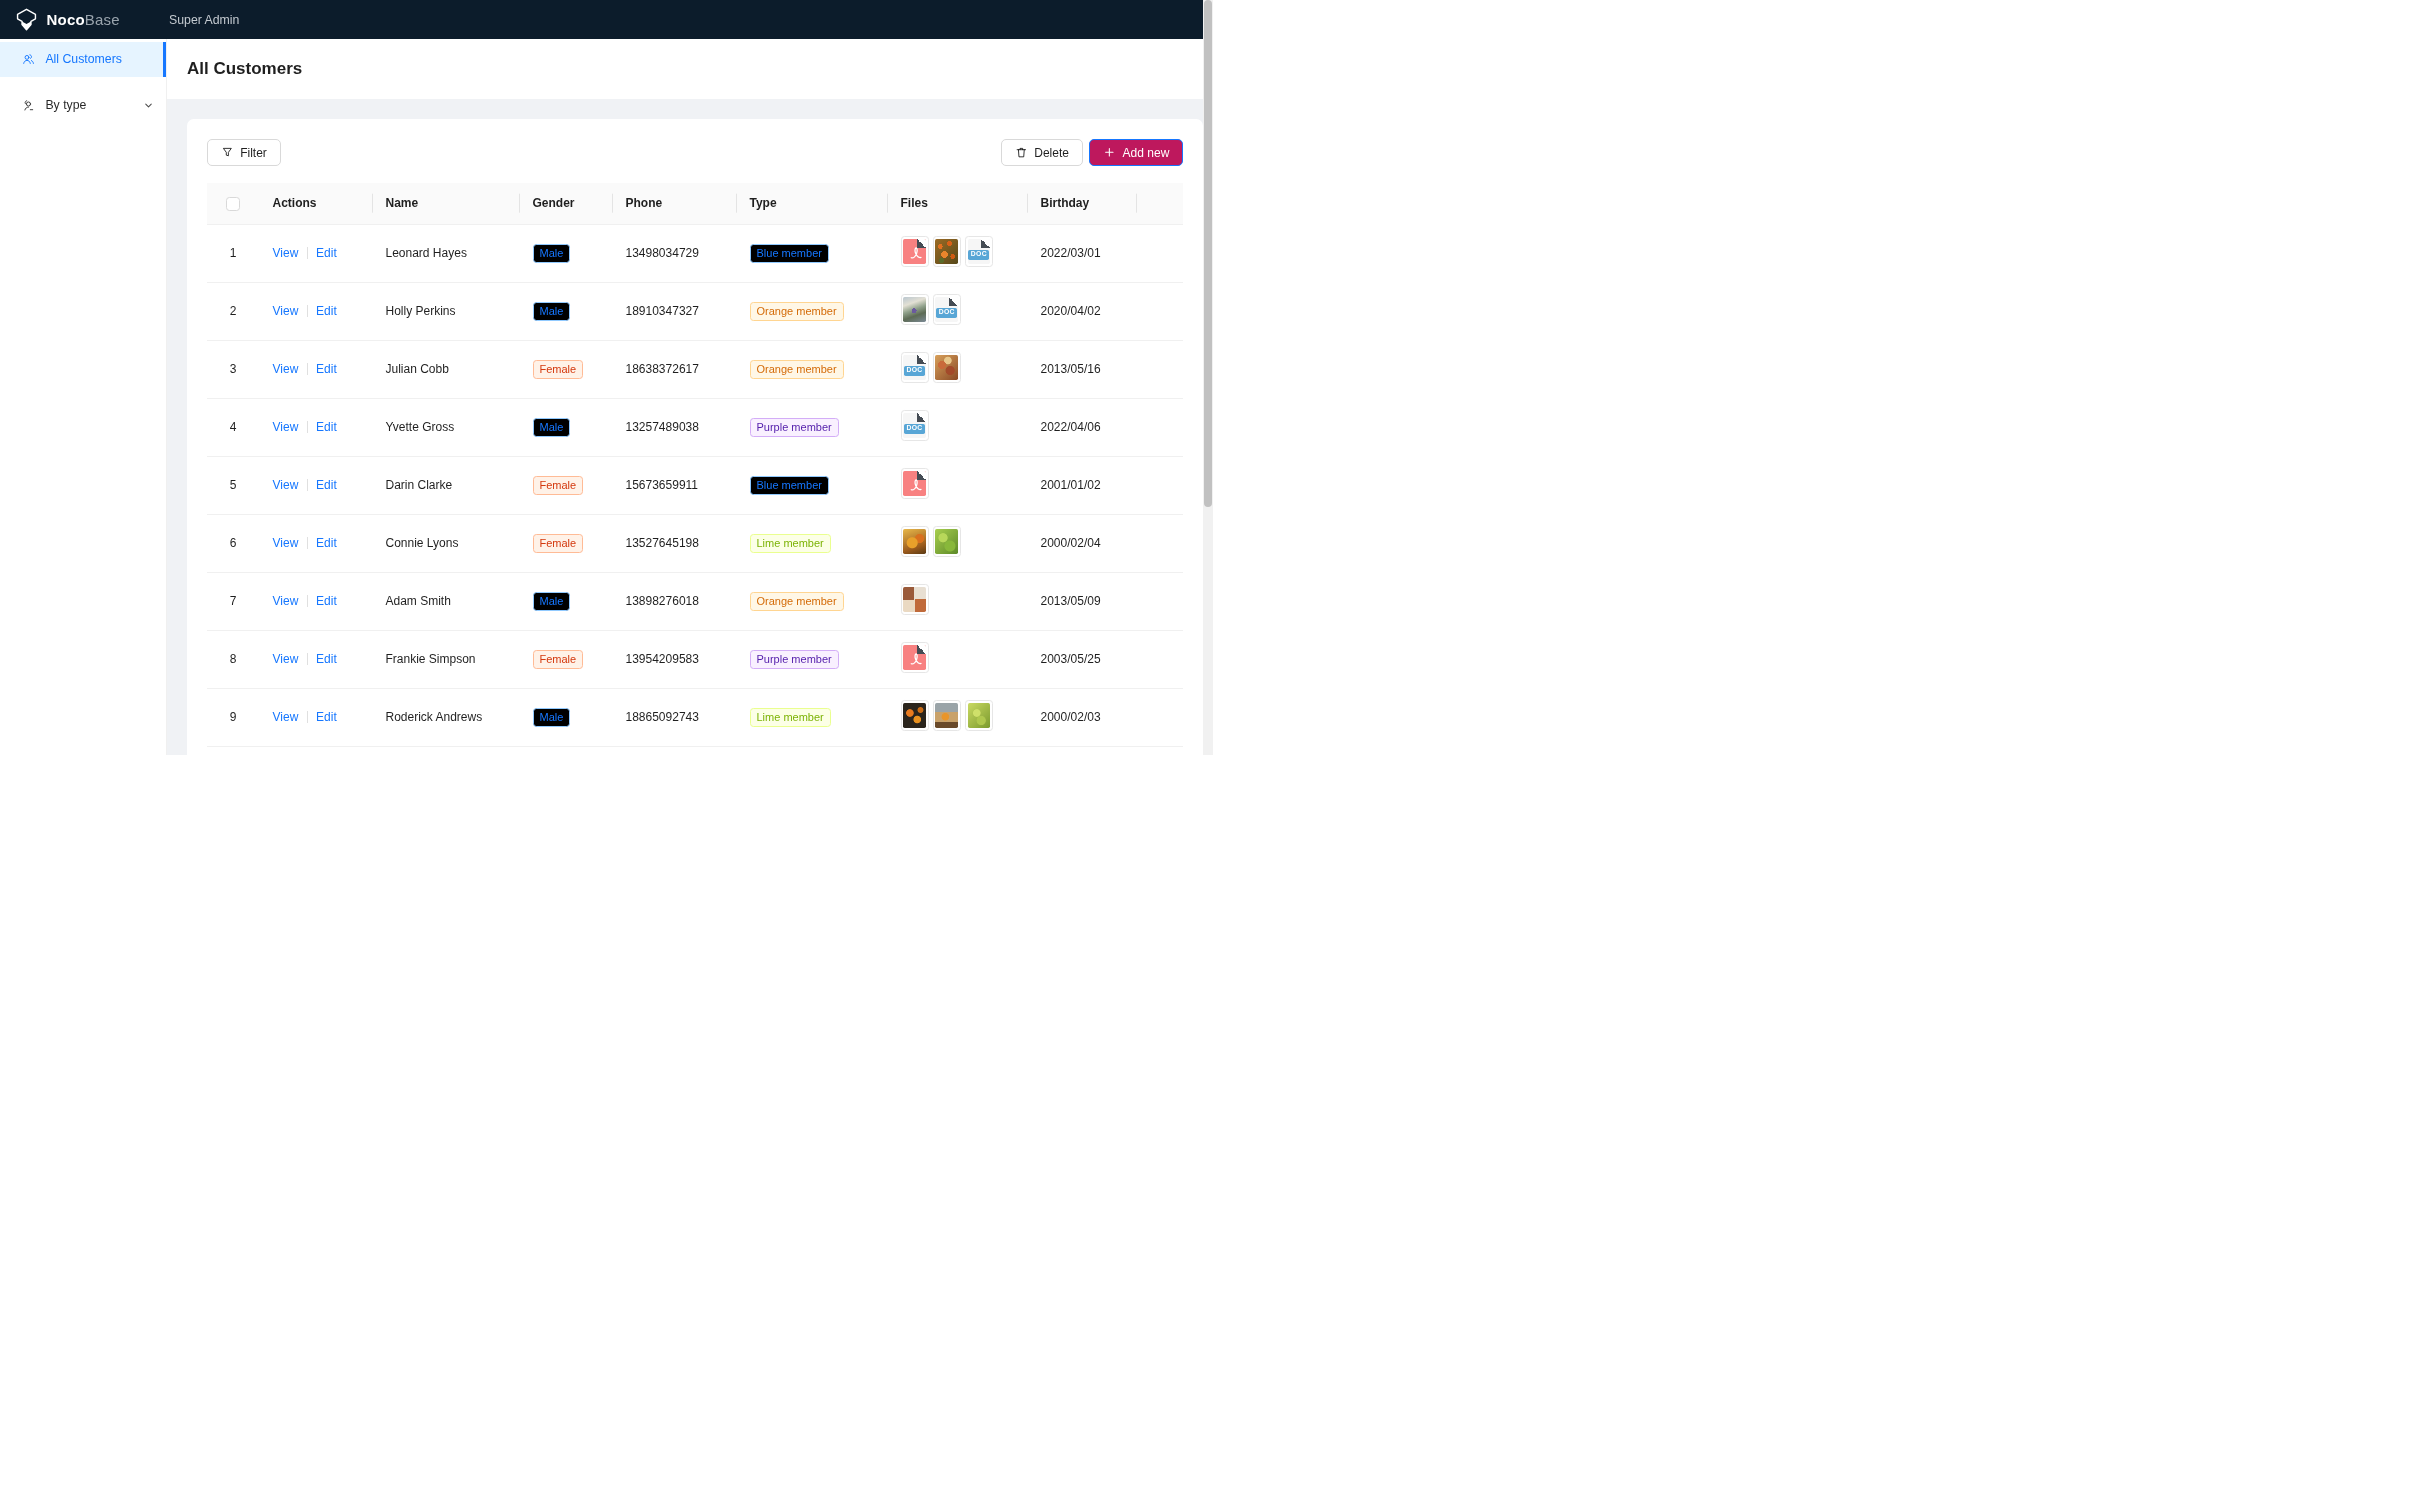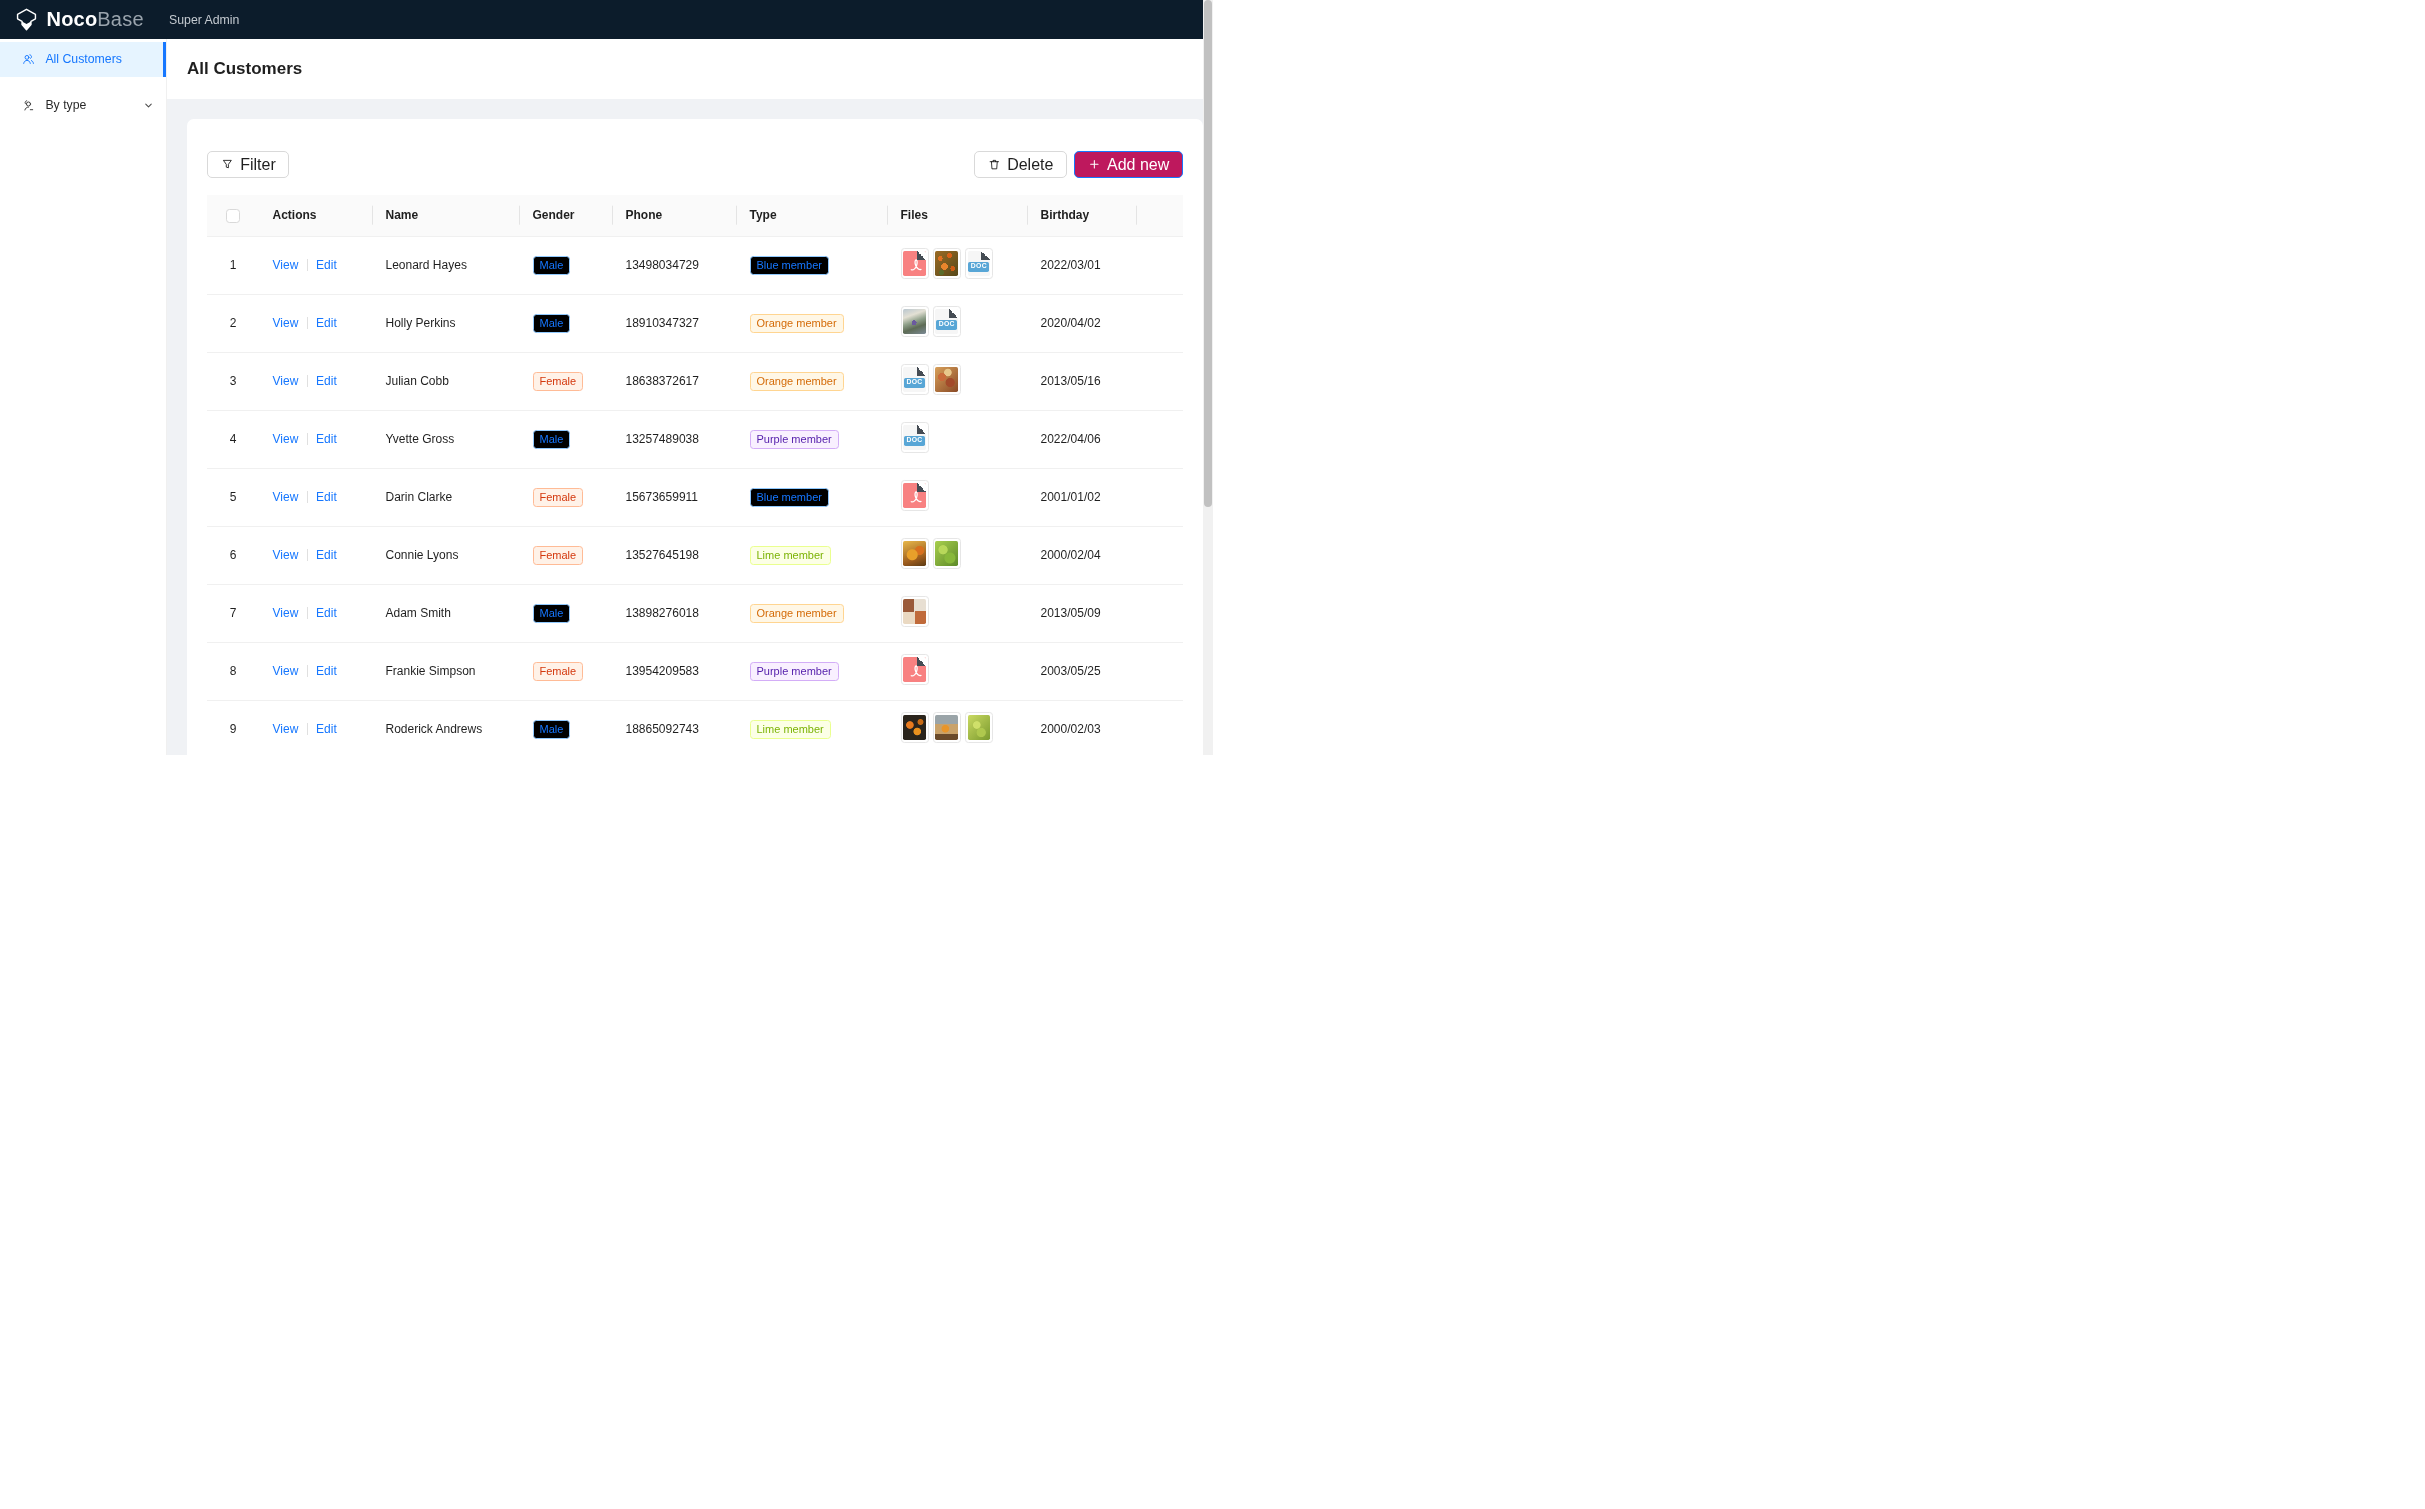--- a/index.html
+++ b/index.html
@@ -11,21 +11,21 @@
   }
   svg { display:block; }
 
   
   .topnav {
     height:39px; background:#0c1c2b; display:flex; align-items:stretch;
     color:#fff; padding-right:30px;
   }
   .logo { display:flex; align-items:center; gap:8.5px; width:169px; padding-left:15px; flex:none; }
   .logo-mark { width:23px; height:23px; flex:none; }
-  .logo-text { font-size:20px; letter-spacing:0.2px; white-space:nowrap;text-align:right; }
+  .logo-text { font-size:15px; letter-spacing:0.2px; white-space:nowrap;text-align:right; }
   .logo-text .primary { font-weight:700; color:#fff; }
   .logo-text .secondary { font-weight:300; color:#9aa4ad; }
   .nav-tabs { display:flex; align-items:stretch; flex:1; }
   .nav-tab {
     display:flex; align-items:center; gap:8.5px; padding:0 16px;
     color:#9aa3ac; cursor:pointer; font-size:12.3px;
   }
   .nav-tab .tab-icon { width:14.4px; height:14.4px; }
   .nav-tab.active { background:#232e3b; color:#fff; }
   .nav-user { display:flex; align-items:center; color:#c4cad0; font-size:12.3px; cursor:pointer; }
@@ -57,21 +57,21 @@
   .card {
     background:#fff; border-radius:6.8px; margin:20px 10px 0 20px;
     padding:20px 20px 0 20px; height:100%;
   }
 
   
   .toolbar { display:flex; align-items:center; justify-content:space-between; margin-bottom:17px; }
   .btn {
     display:inline-flex; align-items:center; gap:6.8px; height:27px; padding:0 12.7px;
     border:0.8px solid #d9d9d9; border-radius:5px; background:#fff; cursor:pointer;
-    font-size:16px; color:rgba(0,0,0,.88); font-family:inherit;margin-top:12px;
+    font-size:12px; color:rgba(0,0,0,.88); font-family:inherit;
   }
   .btn .btn-icon { width:12.7px; height:12.7px; }
   .btn-primary { background:#be185d; border-color:#1677ff; color:#fff; }
   .toolbar-right { display:flex; gap:6.8px; }
 
   
   table { width:100%; border-collapse:collapse; table-layout:fixed; }
   thead th {
     background:#fafafa; height:41px; text-align:left; font-weight:600; font-size:12px;
     color:rgba(0,0,0,.88); padding:0 13.5px; position:relative;

